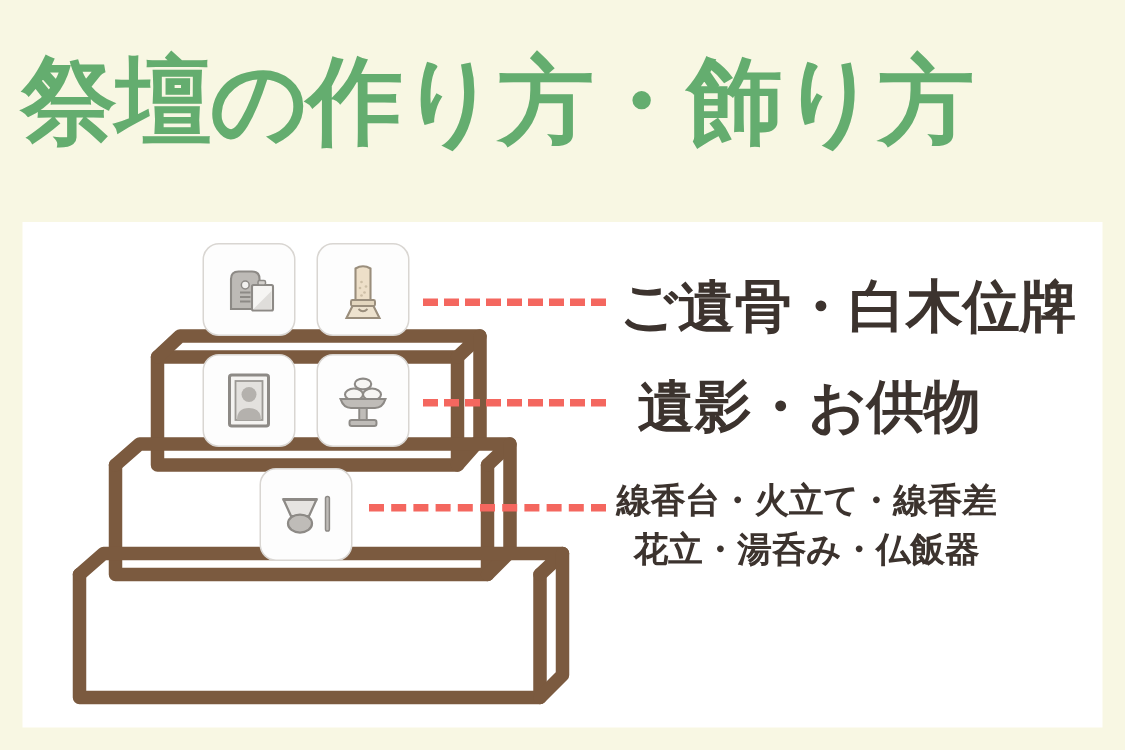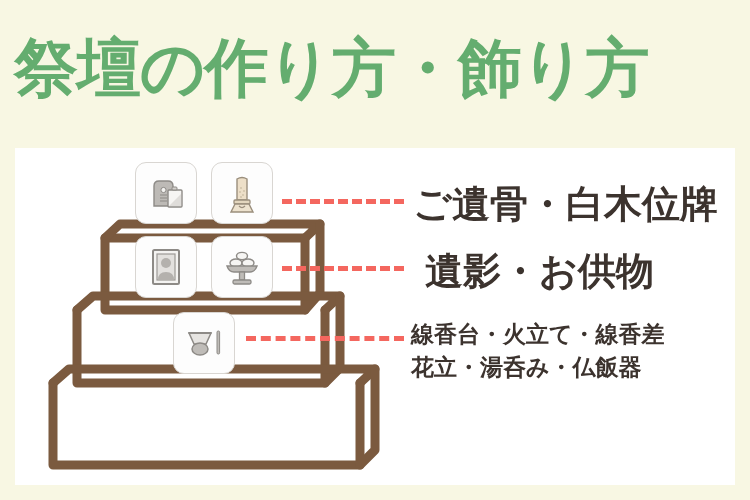--- a/index.html
+++ b/index.html
@@ -59,21 +59,21 @@
   
   .label{
     position:absolute;
     color:#3C332E;
     font-weight:bold;
     white-space:nowrap;
     font-family:"DejaVu Sans","Liberation Sans",sans-serif;
   }
   .label.lg{font-size:38px;line-height:1.0;letter-spacing:0px;}
   .label.sm{font-size:23px;line-height:1.42;letter-spacing:0px;}
-  .label.sm div{white-space:nowrap;}
+  .label.sm div{white-space:nowrap;text-align:center;}
 </style>
 </head>
 <body>
 
 <div id="root">
 
   <div class="title">祭壇の作り方・飾り方</div>
 
   <div class="card">
 

